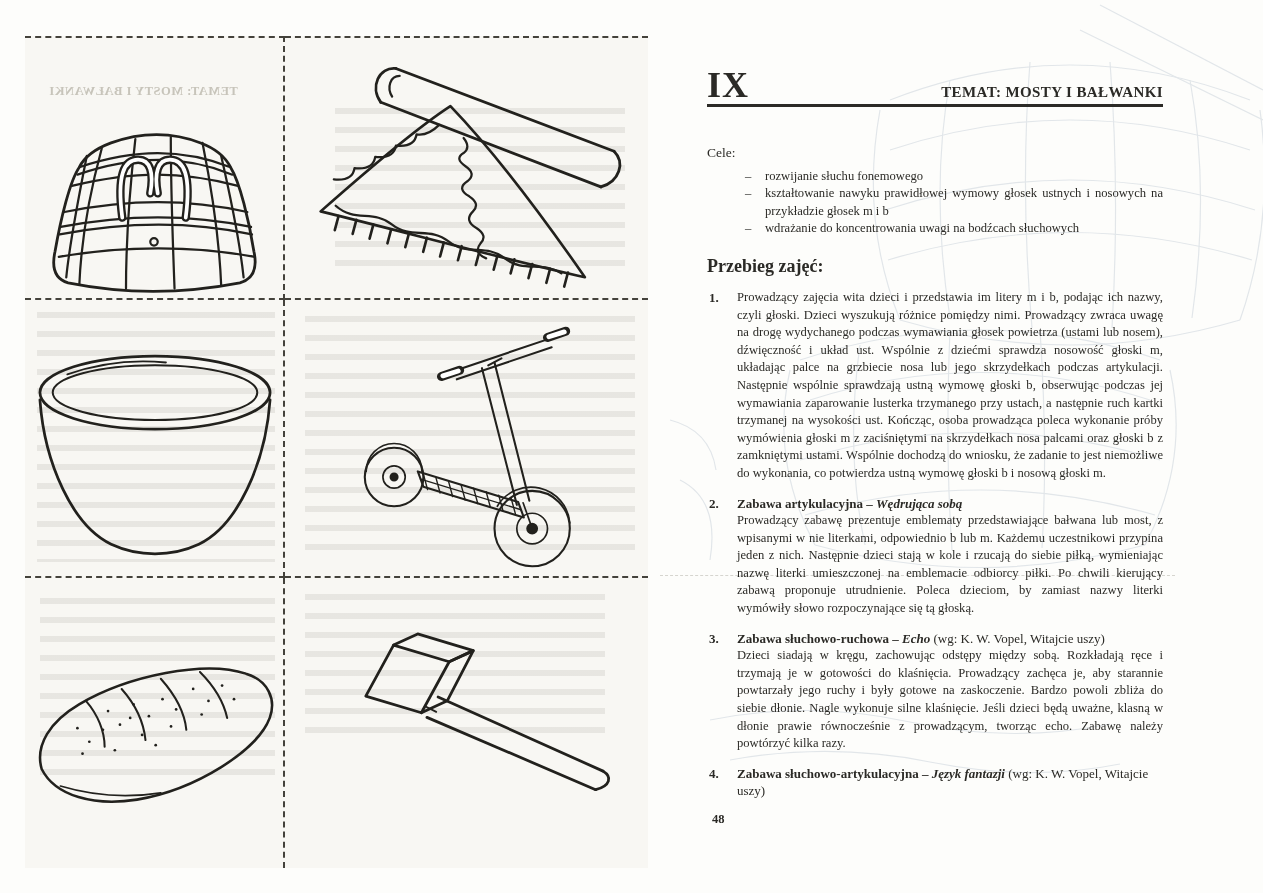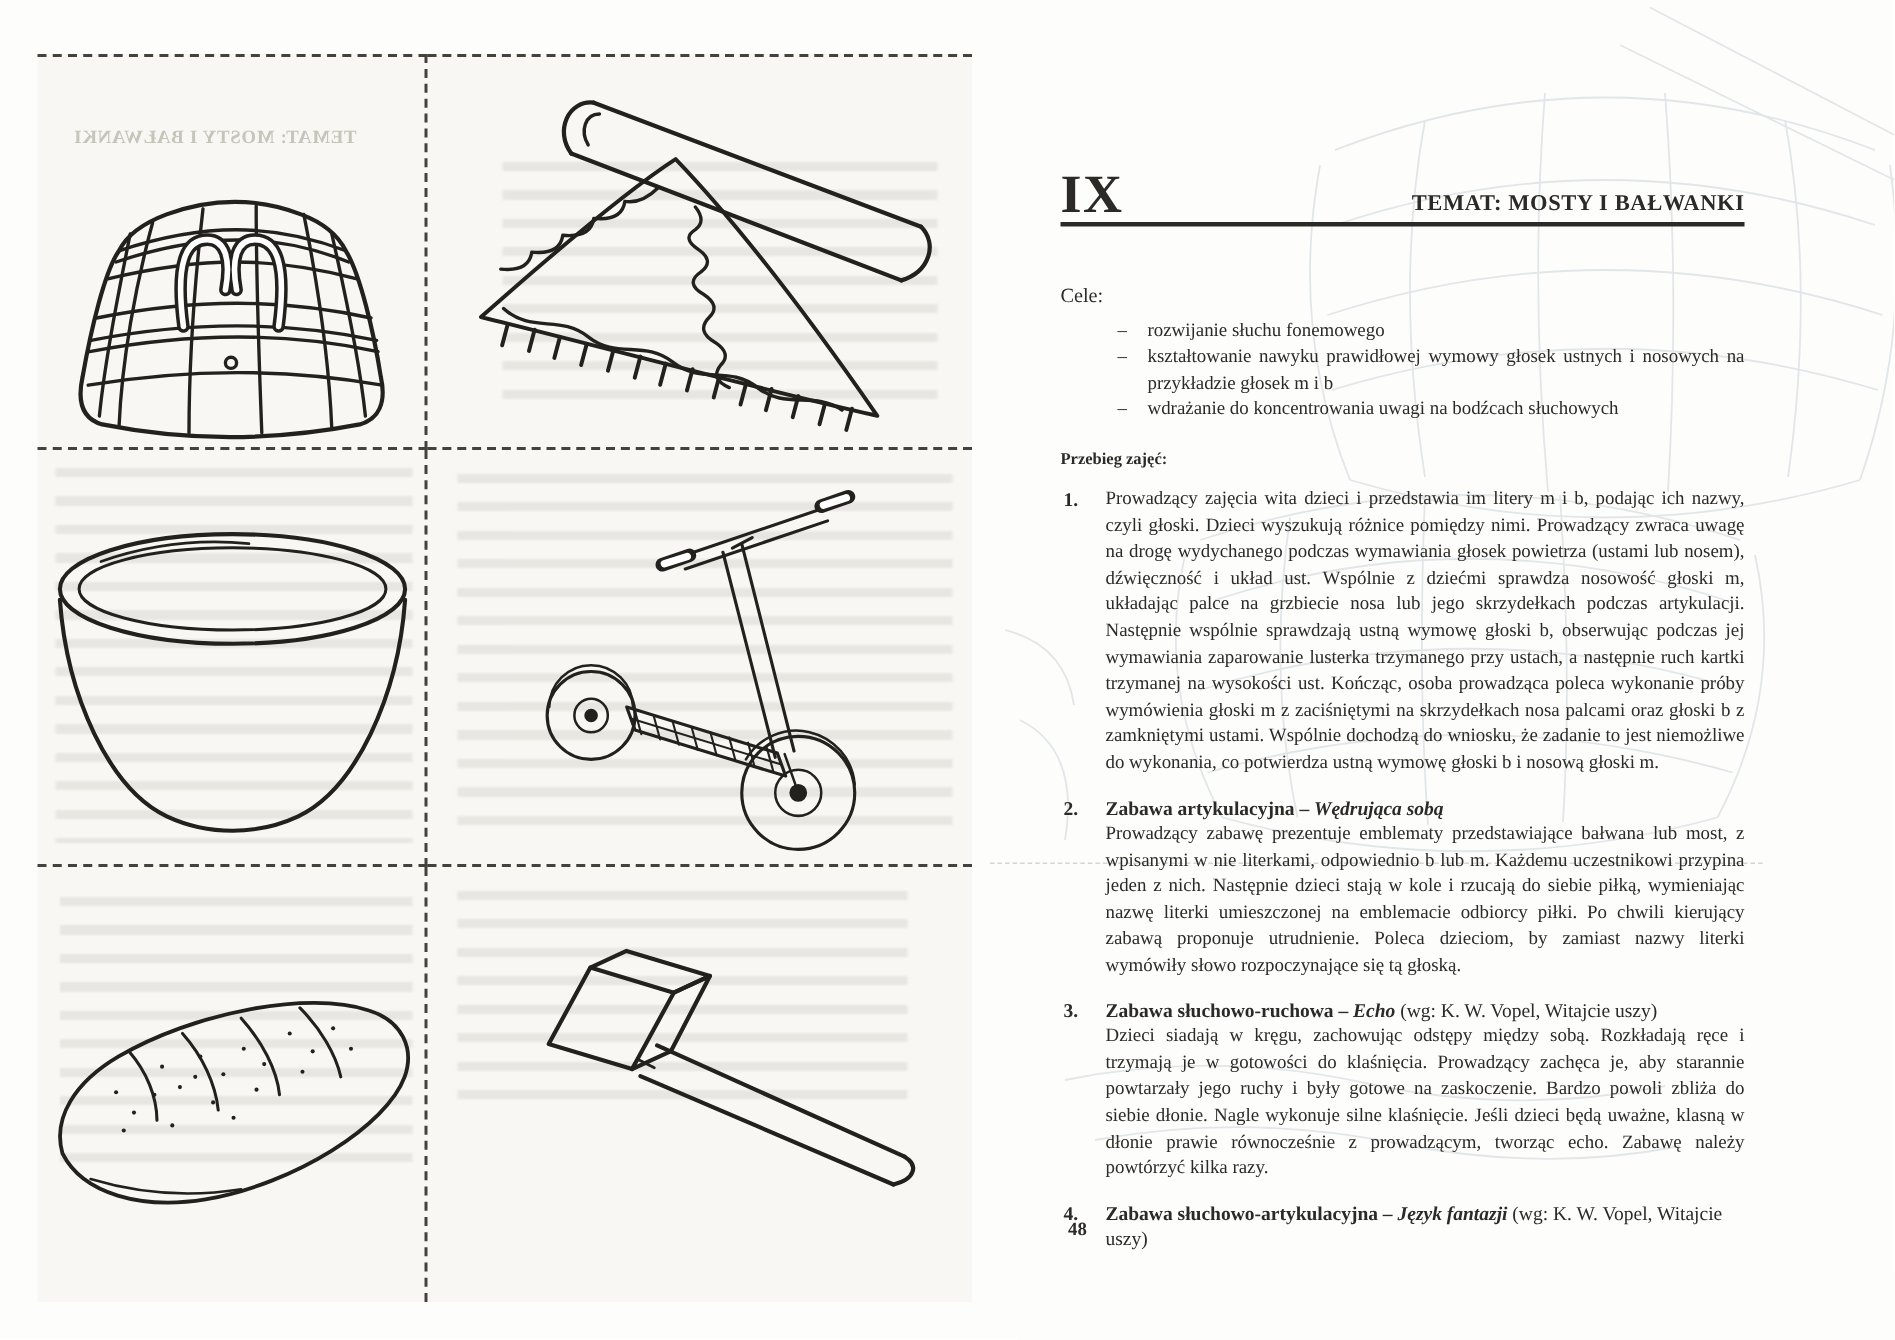--- a/index.html
+++ b/index.html
@@ -13,28 +13,28 @@
   .d-right{border-right:2px dashed #44423b;}
   .d-bottom{border-bottom:2px dashed #44423b;}
   .ghost-lines{position:absolute;opacity:.7;filter:blur(.6px);
     background:repeating-linear-gradient(180deg, rgba(152,149,139,.24) 0 6px, transparent 6px 19px);}
   .ghost-header{position:absolute;transform:scaleX(-1);color:#c7c4ba;font-weight:bold;
     font-size:12.5px;letter-spacing:.5px;filter:blur(.4px);white-space:nowrap;}
   .art{stroke:#22211d;fill:none;stroke-linecap:round;stroke-linejoin:round;}
   
   .right-page{position:absolute;left:707px;top:70px;width:456px;}
   .r-header{display:flex;justify-content:space-between;align-items:flex-end;
-    border-bottom:3px solid #2b2a26;padding-bottom:3px;margin-top:44px;}
+    border-bottom:3px solid #2b2a26;padding-bottom:3px;}
   .chapter-num{font-size:36px;font-weight:bold;line-height:.85;letter-spacing:1px;}
   .chapter-title{font-size:15px;font-weight:bold;letter-spacing:.4px;}
   .goals-label{font-weight:normal;font-size:13.5px;margin-top:38px;}
   .goals{margin-top:7px;}
   .goal{position:relative;padding-left:58px;font-size:12.6px;line-height:17.6px;text-align:justify;}
   .goal-dash{position:absolute;left:38px;}
-  .section-label{font-weight:bold;font-size:11px;margin-top:18px;}
+  .section-label{font-weight:bold;font-size:18px;margin-top:18px;}
   .item{position:relative;padding-left:30px;margin-top:12px;font-size:12.6px;line-height:17.6px;}
   .num{position:absolute;left:2px;font-weight:bold;font-size:13px;}
   .act-headline{font-size:13px;}
   .act-head,.act-mid{font-weight:bold;}
   .act-em,.act-title{font-weight:bold;font-style:italic;}
   .cite{font-weight:normal;margin-top:48px;}
   .cite-it{font-weight:normal;}
   .act-body{text-align:justify;}
   .page-number{position:absolute;left:712px;top:812px;font-weight:bold;font-size:12.5px;}
   .bleed-line{position:absolute;left:660px;top:575px;width:515px;height:0;

